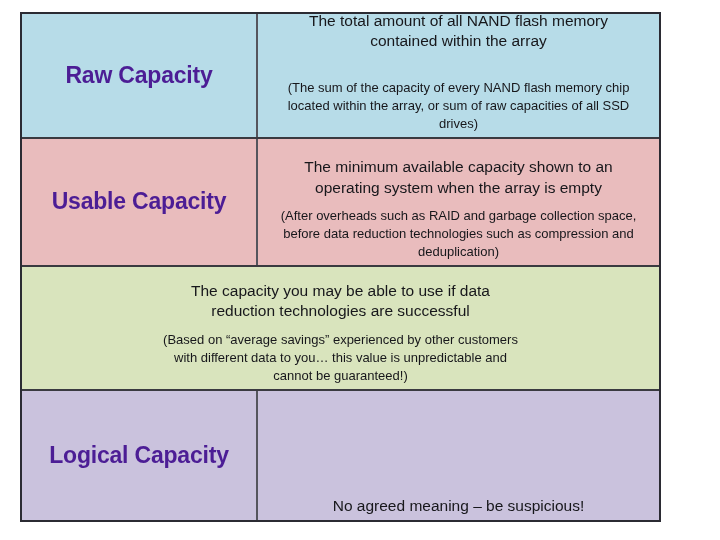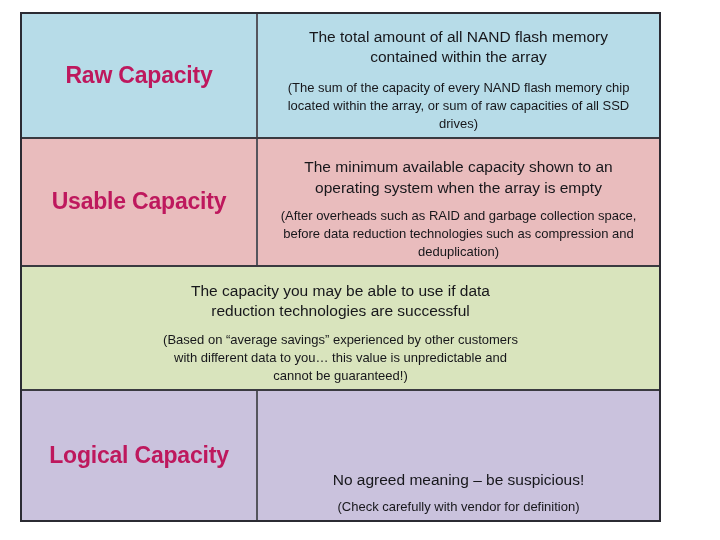--- a/index.html
+++ b/index.html
@@ -44,21 +44,21 @@
     border-right: 2px solid #55555d;
     display: flex;
     align-items: center;
     justify-content: center;
     padding: 0 6px;
   }
 
   .term-label {
     font-size: 23px;
     font-weight: bold;
-    color: #be185d;
+    color: #4c1d95;
     text-align: center;
     letter-spacing: -0.2px;
     line-height: 1.1;
   }
 
   .desc-cell {
     flex: 1 1 auto;
     box-sizing: border-box;
     display: flex;
     flex-direction: column;
@@ -79,21 +79,21 @@
     font-size: 13px;
     color: #17171b;
     text-align: center;
     line-height: 1.38;
     margin-top: 9px;
     max-width: 385px;
   }
 
   
   .row-raw .desc-main { max-width: 350px; }
-  .row-raw .desc-note { max-width: 392px; margin-top: 11px; }
+  .row-raw .desc-note { max-width: 392px; margin-top: 27px; }
 
   .row-usable .desc-main { max-width: 352px; }
   .row-usable .desc-note { max-width: 372px; margin-top: 9px; }
 
   .row-effective .desc-main { max-width: 330px; }
   .row-effective .desc-note { max-width: 362px; }
 
   .row-logical .desc-main { max-width: 400px; }
   .row-logical .desc-note { max-width: 400px; margin-top: 8px; }
 
@@ -130,17 +130,16 @@
       <div class="desc-note">(Based on “average savings” experienced by other customers with different data to you… this value is unpredictable and cannot be guaranteed!)</div>
     </div>
   </div>
 
   <div class="cap-row row-logical" style="background:#cac2dd; height:132px;">
     <div class="term-cell">
       <div class="term-label">Logical Capacity</div>
     </div>
     <div class="desc-cell">
       <div class="desc-main">No agreed meaning – be suspicious!</div>
-      <div class="desc-note">(Check carefully with vendor for definition)</div>
     </div>
   </div>
 
 </div>
 
 </body></html>

